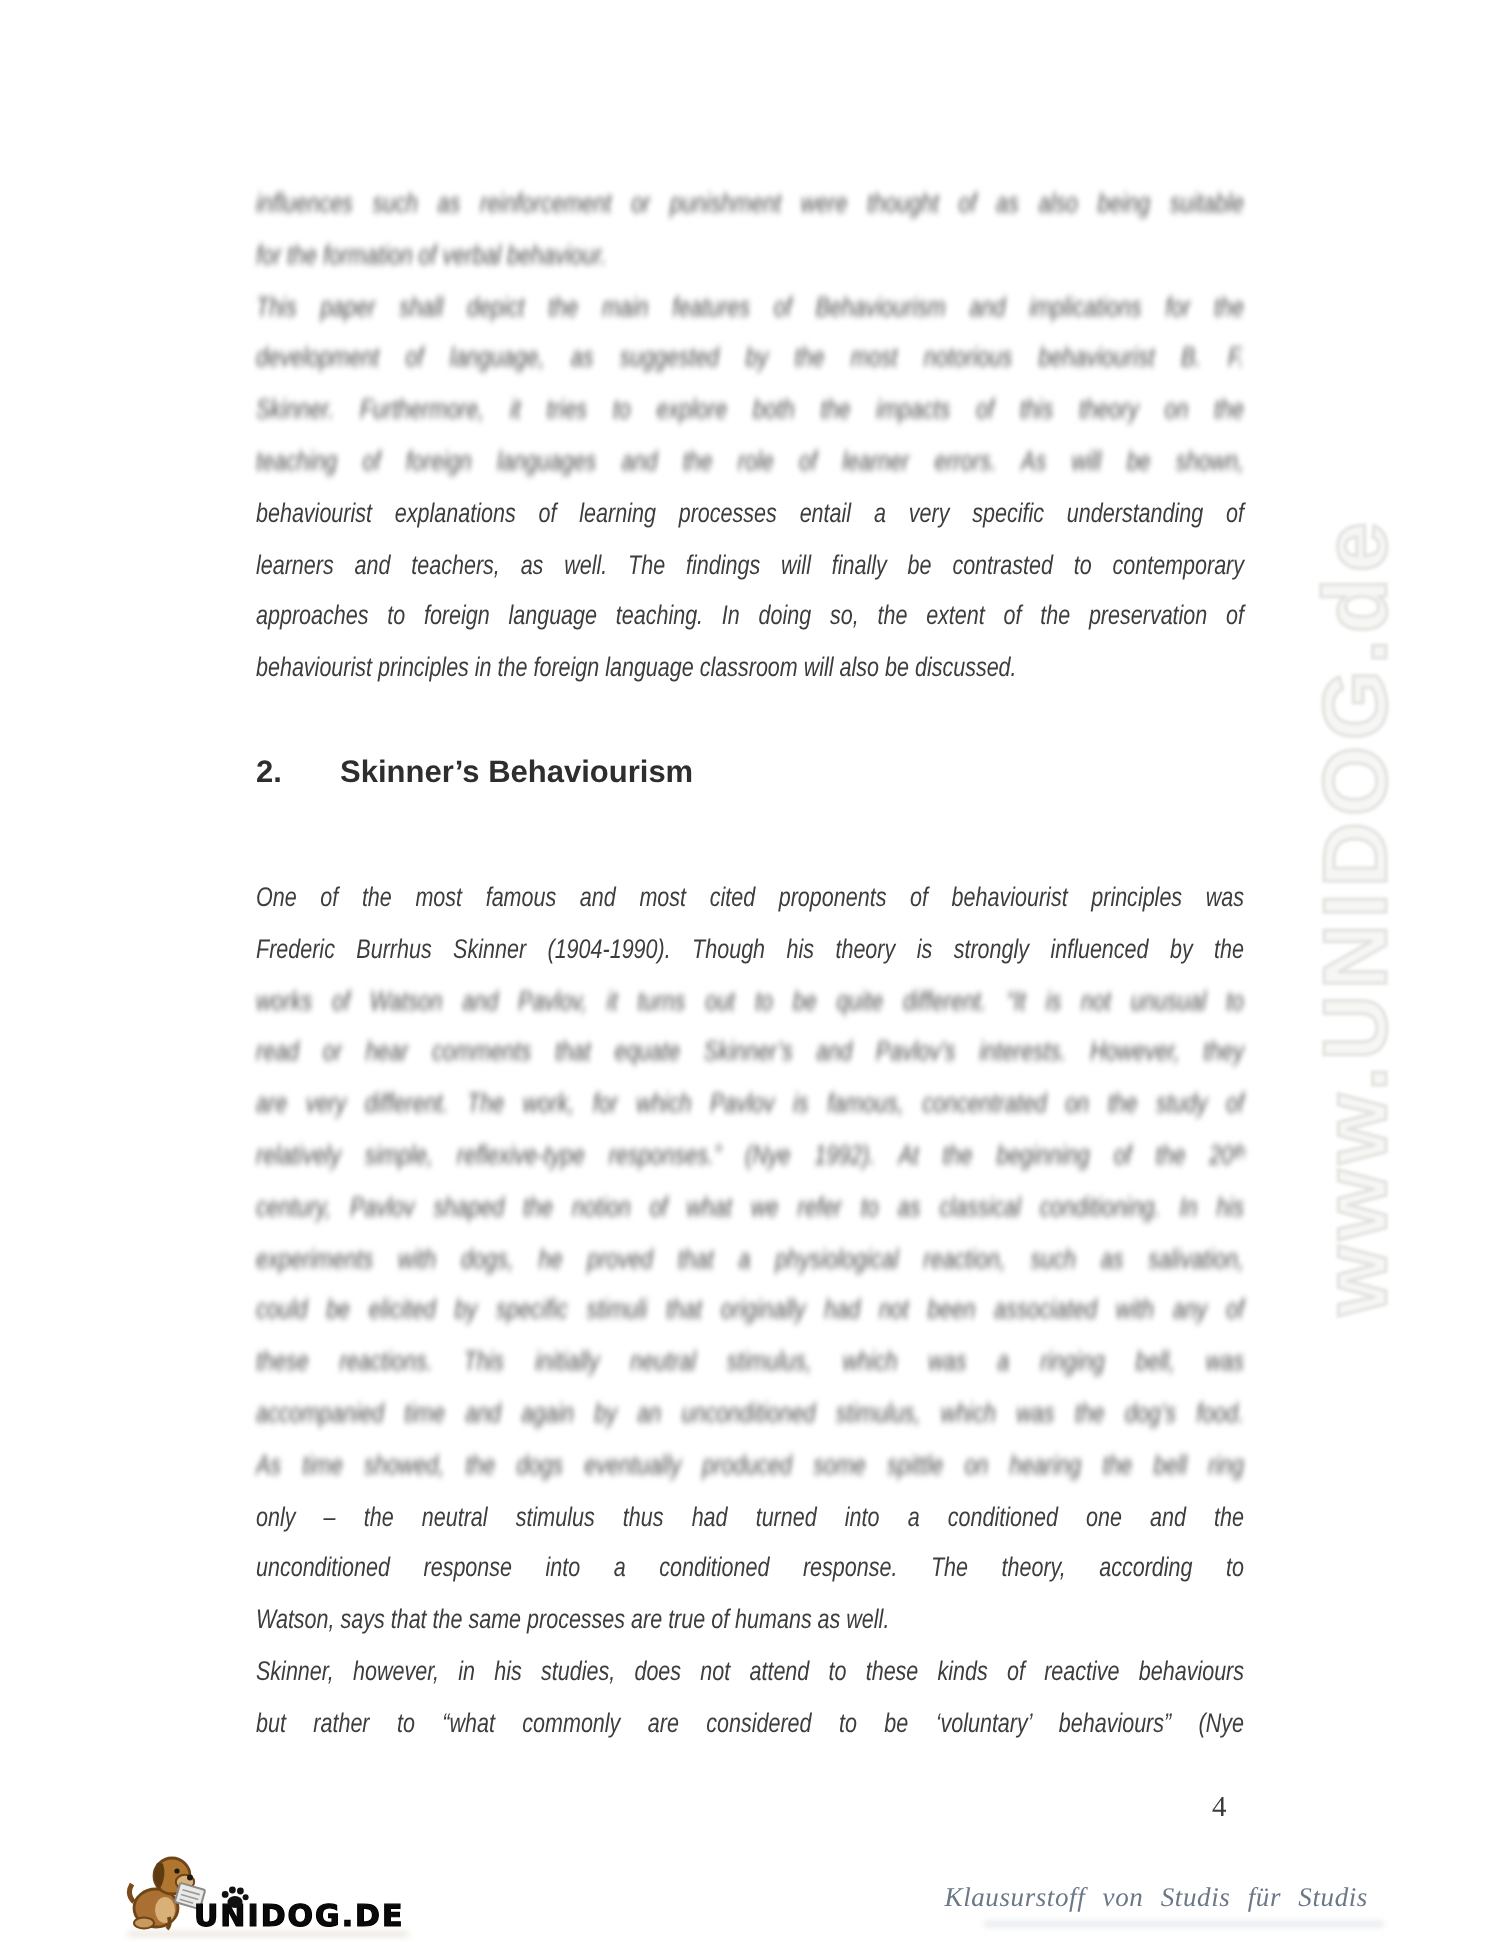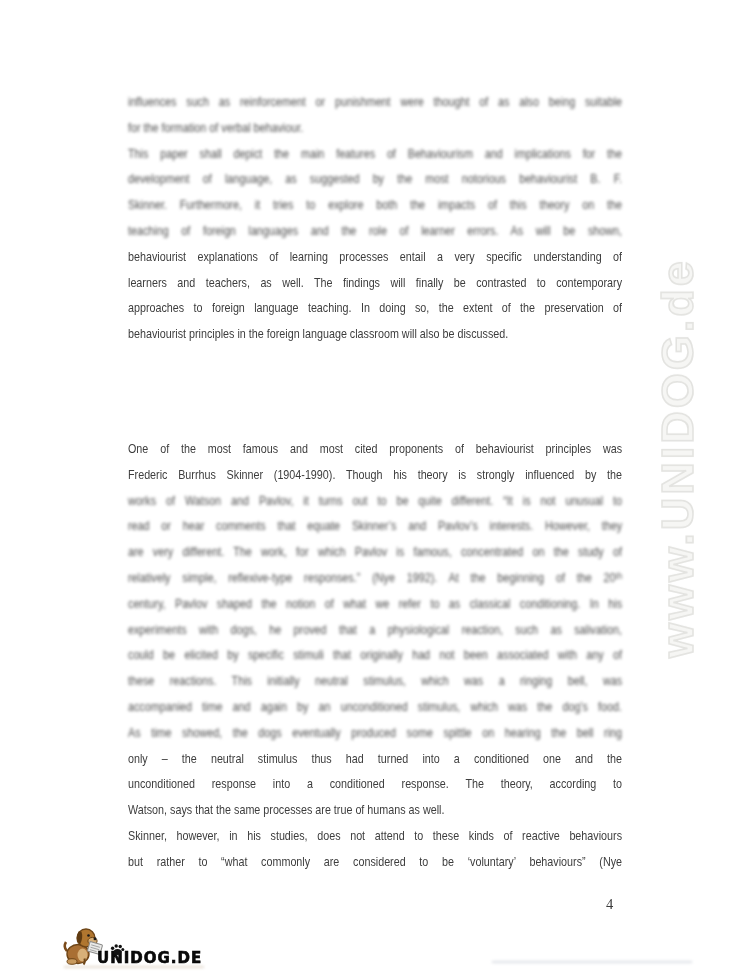--- a/index.html
+++ b/index.html
@@ -12,20 +12,21 @@
   .page {
     position: relative;
     width: 750px; height: 971px;
     background: #ffffff;
   }
   
   .text-block {
     position: absolute;
     left: 128px;
     width: 494px;
+    font-style: italic;
   }
   #block1 { top: 89px; }
   #block2 { top: 436px; }
   .line {
     width: 620px;                 
     transform: scaleX(0.7968);    
     transform-origin: 0 50%;
     height: 25.8px;
     line-height: 25.8px;
     font-size: 13.5px;
@@ -138,20 +139,23 @@
       <div class="line blurred">This paper shall depict the main features of Behaviourism and implications for the</div>
       <div class="line blurred">development of language, as suggested by the most notorious behaviourist B. F.</div>
       <div class="line blurred">Skinner. Furthermore, it tries to explore both the impacts of this theory on the</div>
       <div class="line blurred">teaching of foreign languages and the role of learner errors. As will be shown,</div>
       <div class="line">behaviourist explanations of learning processes entail a very specific understanding of</div>
       <div class="line">learners and teachers, as well. The findings will finally be contrasted to contemporary</div>
       <div class="line">approaches to foreign language teaching. In doing so, the extent of the preservation of</div>
       <div class="line para-end">behaviourist principles in the foreign language classroom will also be discussed.</div>
     </div>
 
+  <div class="heading">
+    <span class="sec-num">2.</span><span>Skinner’s Behaviourism</span>
+  </div>
 
   <div id="block2" class="text-block">
       <div class="line">One of the most famous and most cited proponents of behaviourist principles was</div>
       <div class="line">Frederic Burrhus Skinner (1904-1990). Though his theory is strongly influenced by the</div>
       <div class="line blurred">works of Watson and Pavlov, it turns out to be quite different. “It is not unusual to</div>
       <div class="line blurred">read or hear comments that equate Skinner’s and Pavlov’s interests. However, they</div>
       <div class="line blurred">are very different. The work, for which Pavlov is famous, concentrated on the study of</div>
       <div class="line blurred">relatively simple, reflexive-type responses.” (Nye 1992). At the beginning of the 20ᵗʰ</div>
       <div class="line blurred">century, Pavlov shaped the notion of what we refer to as classical conditioning. In his</div>
       <div class="line blurred">experiments with dogs, he proved that a physiological reaction, such as salivation,</div>
@@ -197,15 +201,16 @@
           <circle cx="6.2" cy="3" r="1.7" fill="#111"></circle>
           <circle cx="10.2" cy="3.5" r="1.7" fill="#111"></circle>
           <circle cx="12.8" cy="6.6" r="1.5" fill="#111"></circle>
         </svg>
       </span>
       <span class="logo-text">UNIDOG.DE</span>
     </span>
   </div>
   <div class="logo-smudge"></div>
 
+  <div class="tagline">Klausurstoff von Studis für Studis</div>
   <div class="tagline-smudge"></div>
 
 </div>
 
 </body></html>

